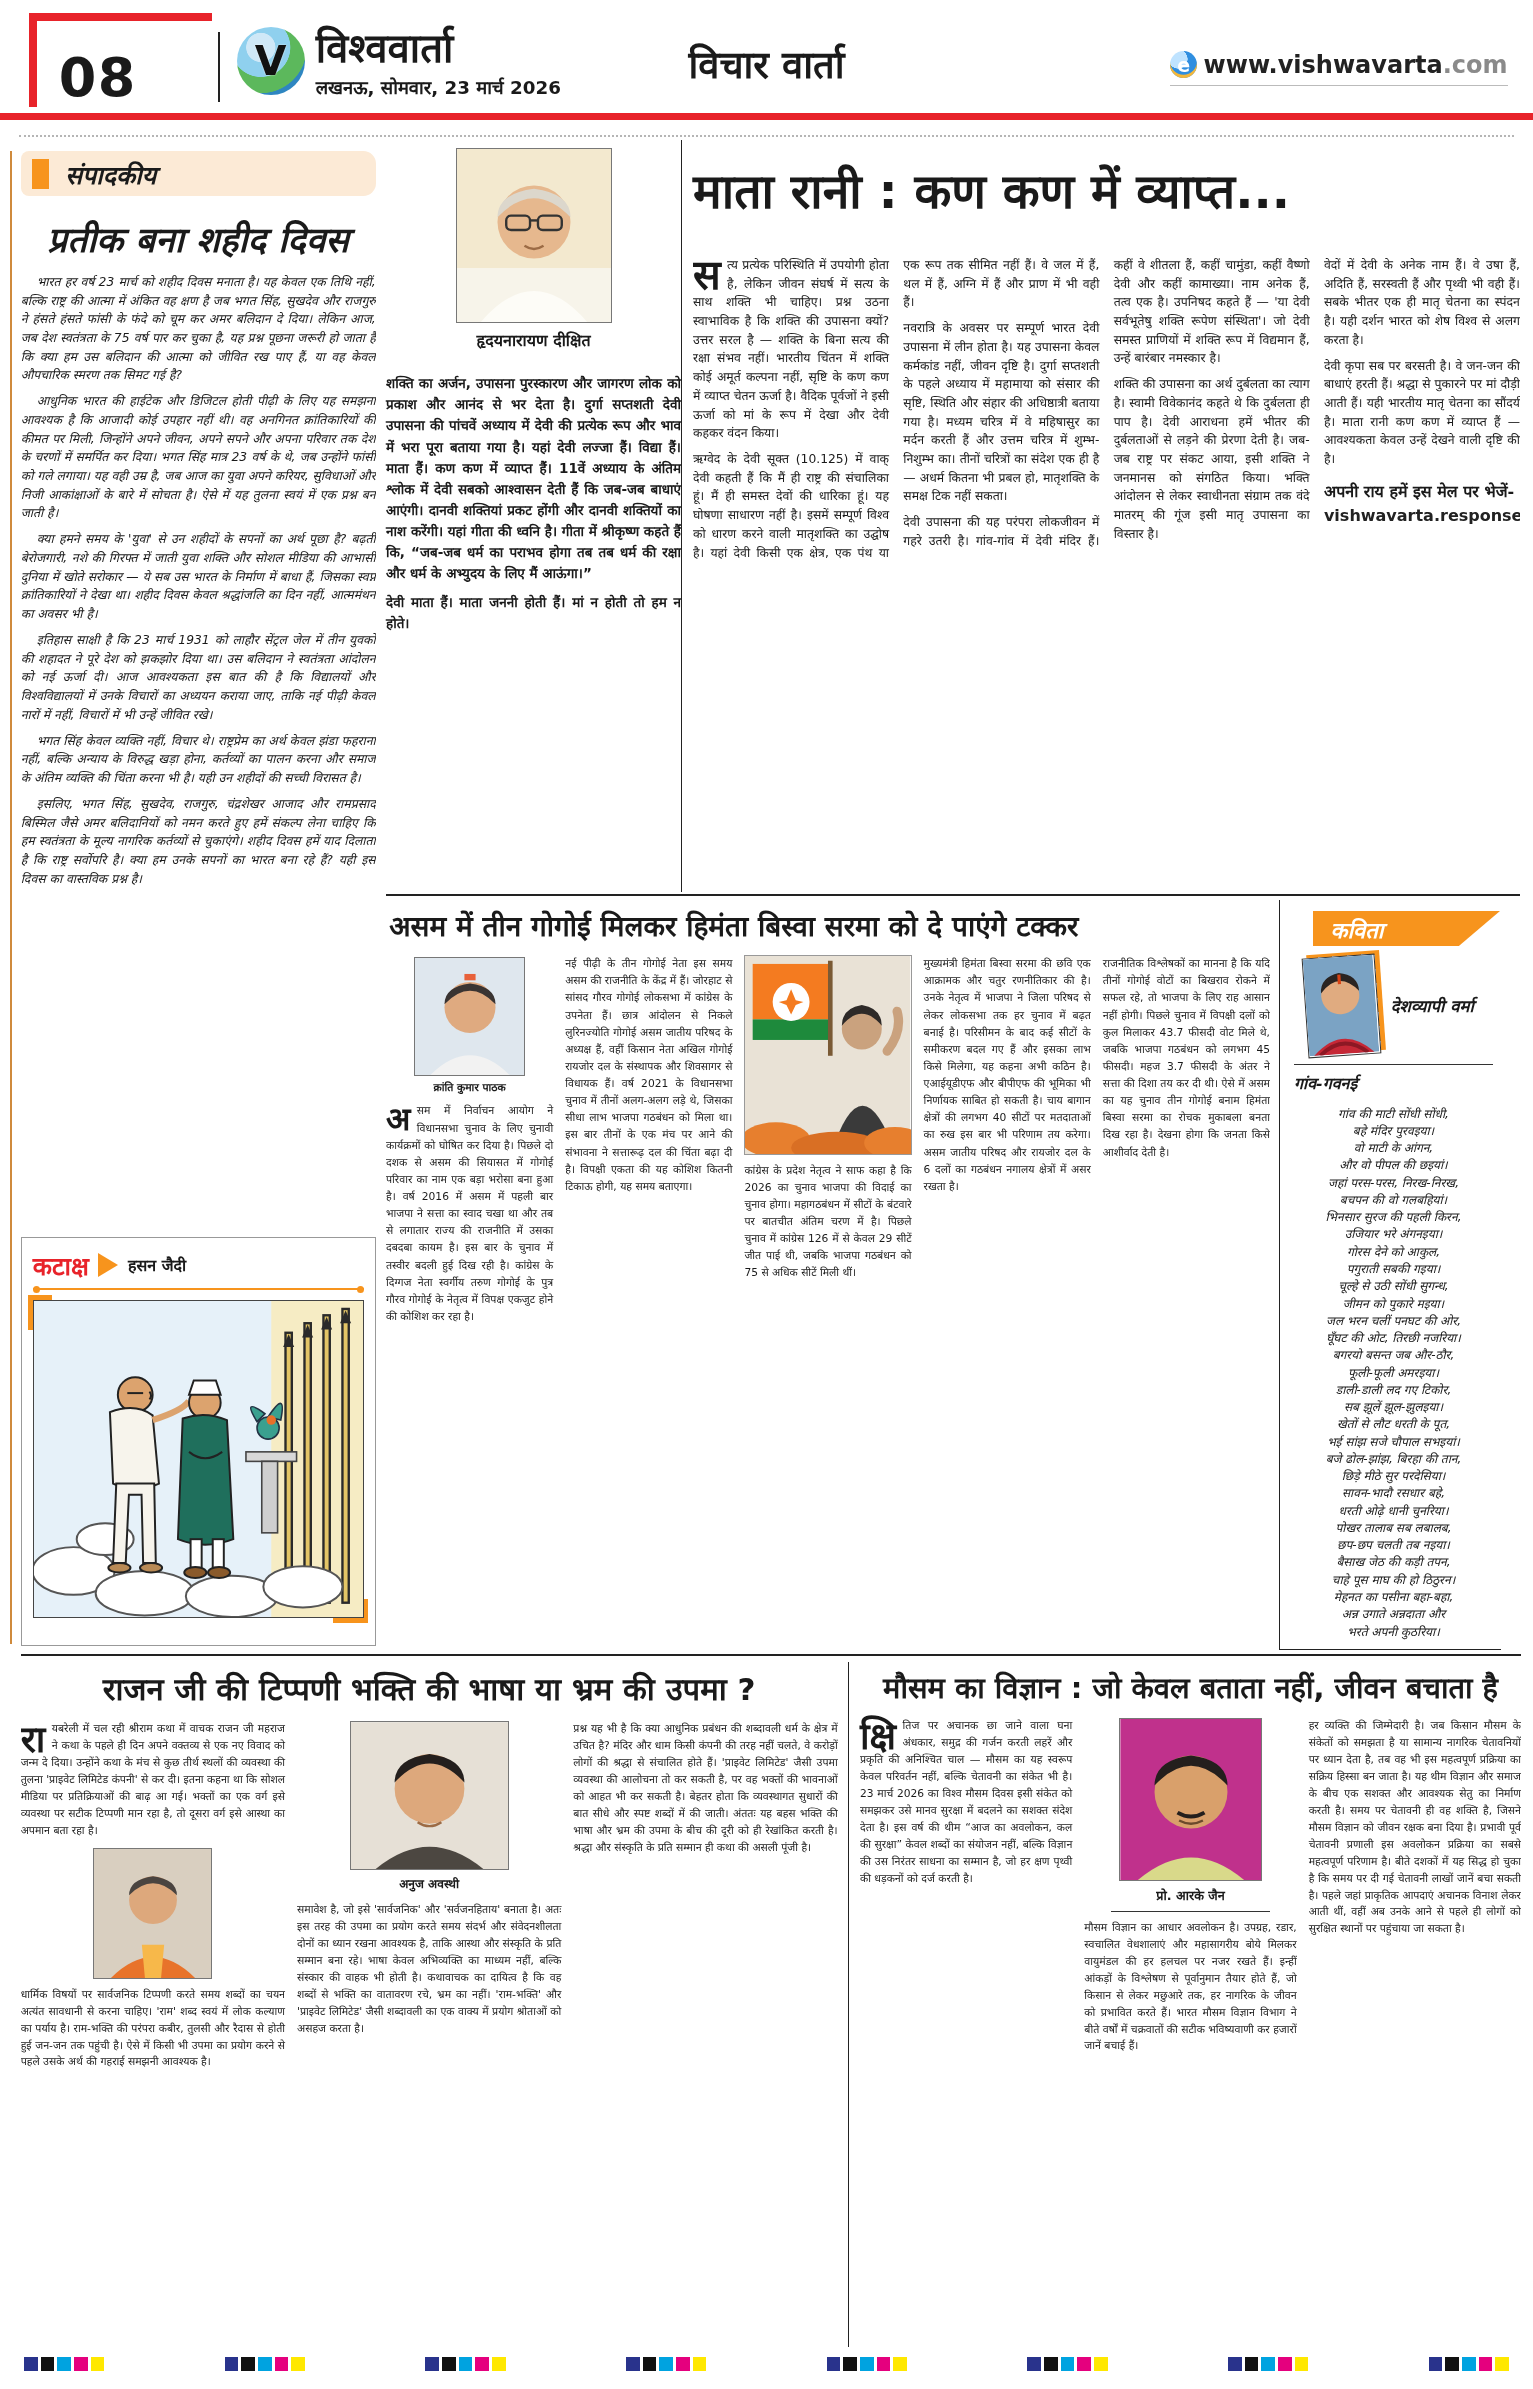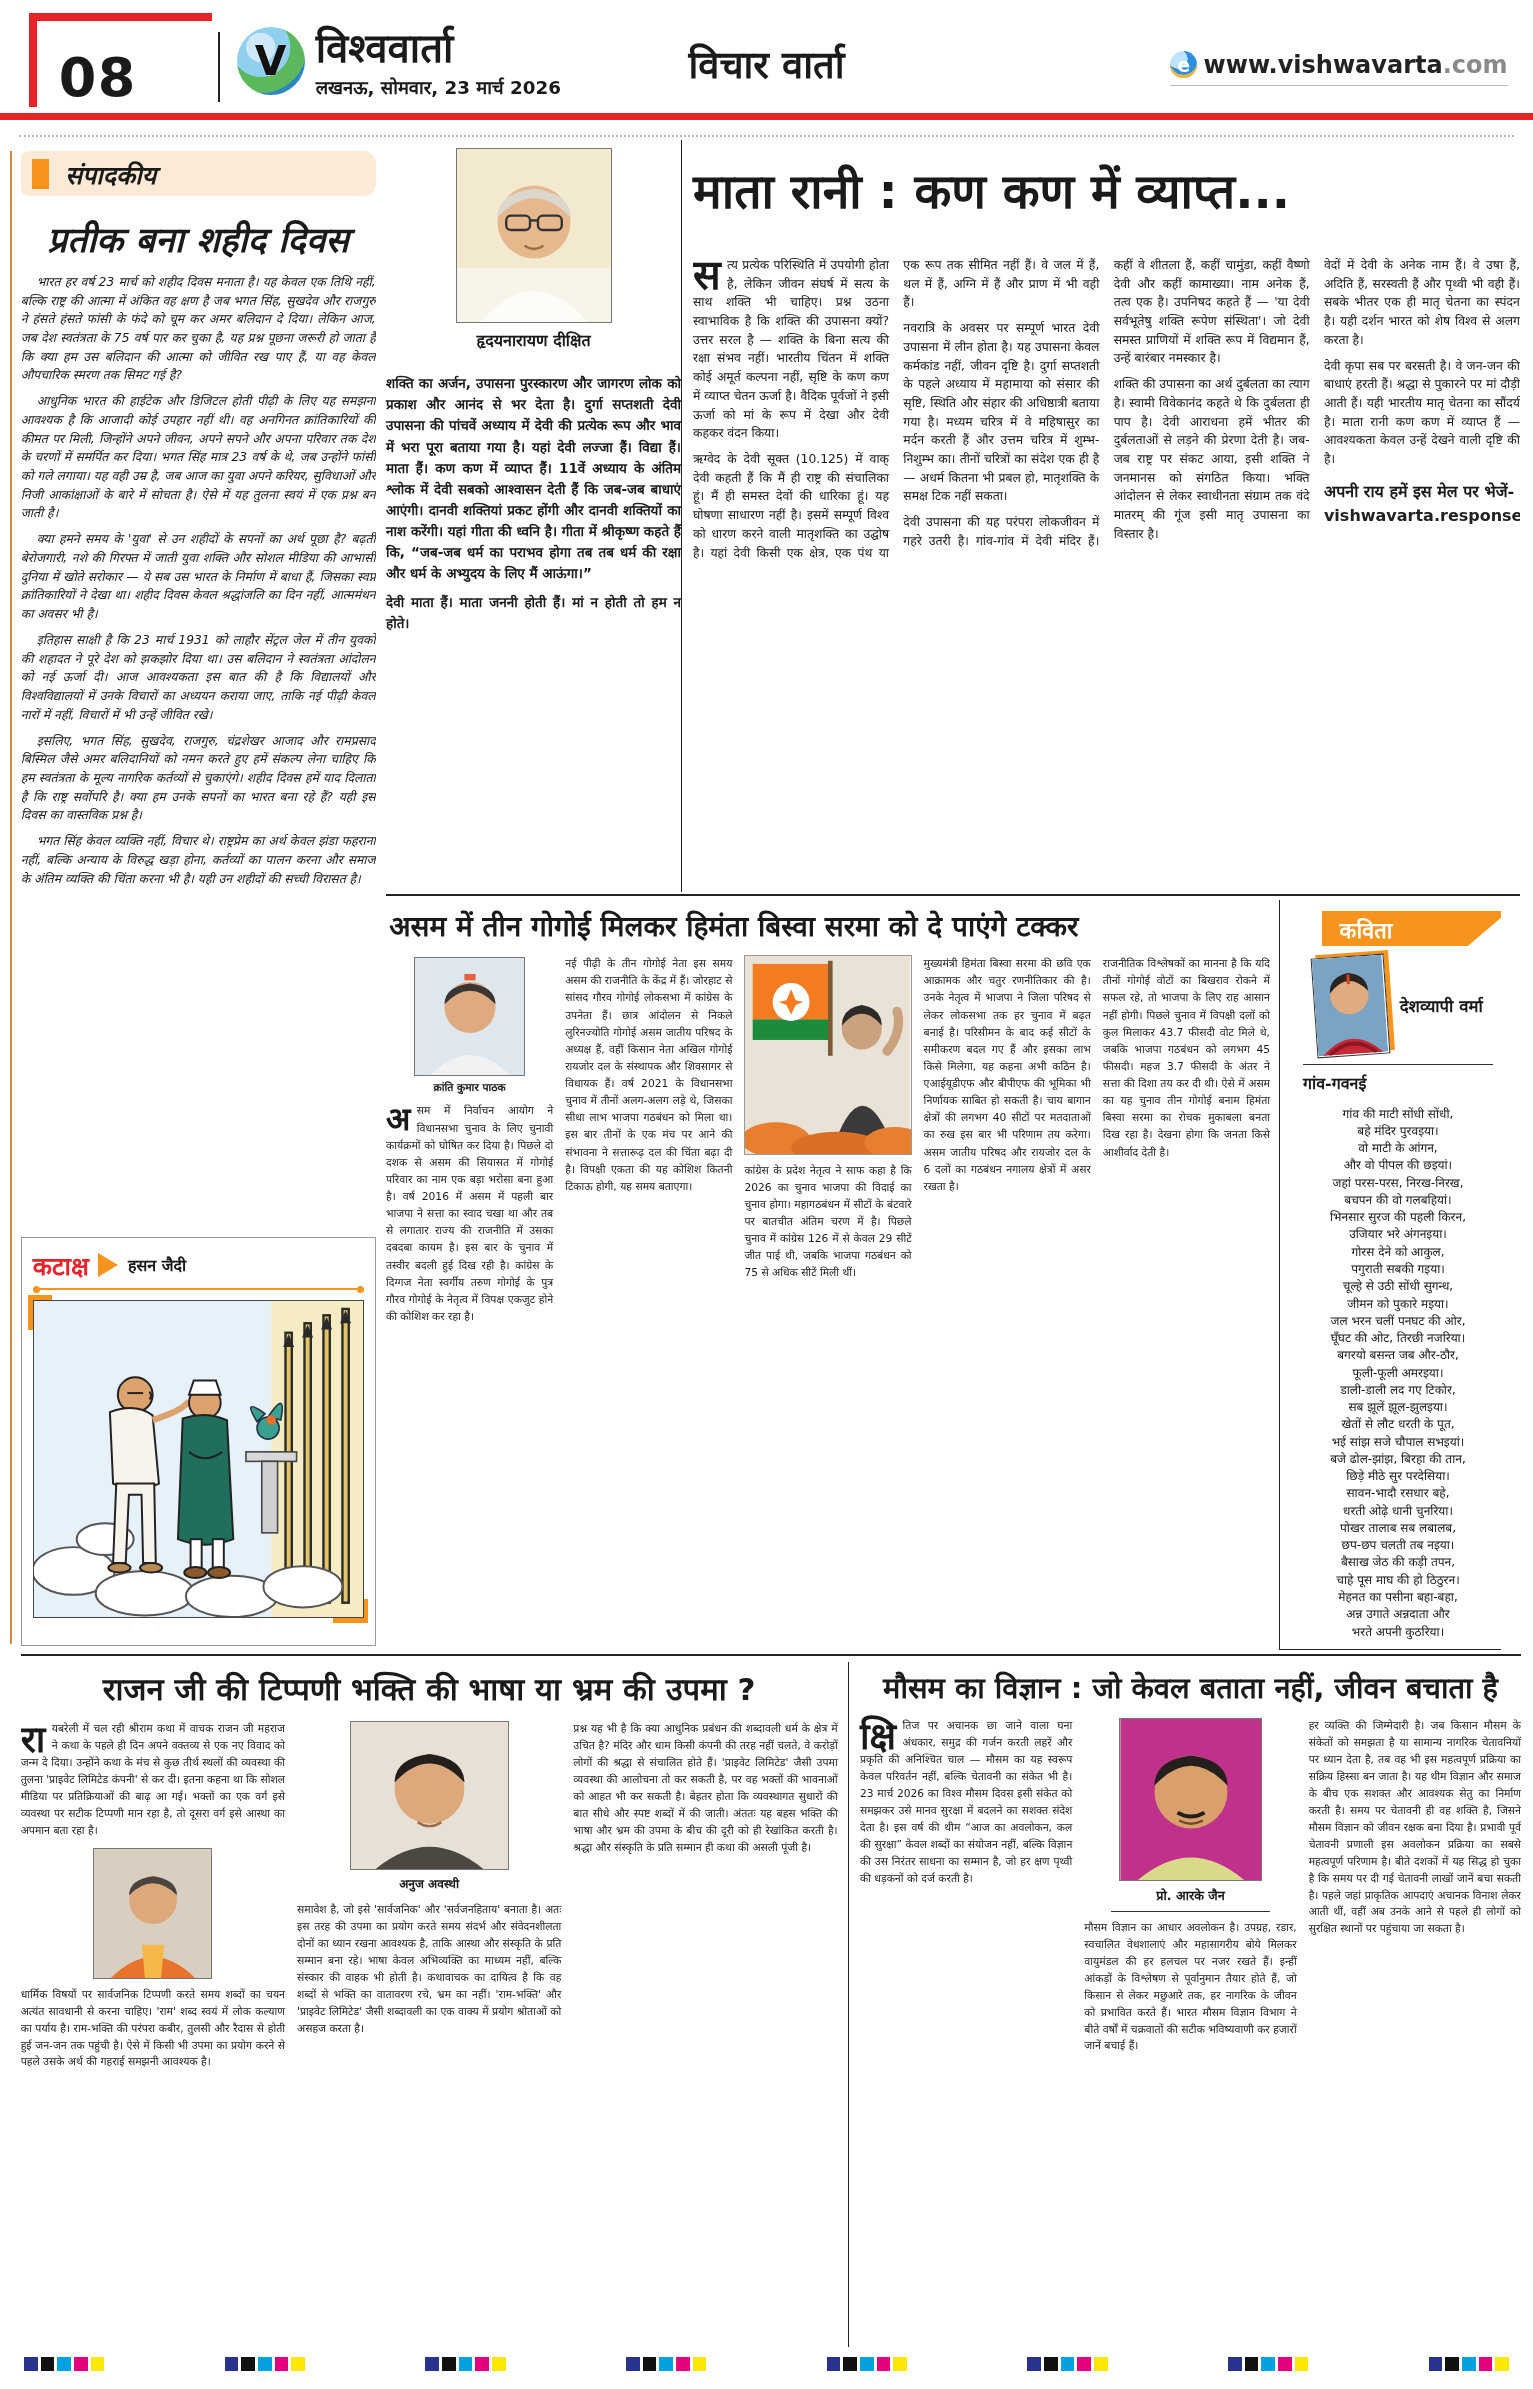--- a/index.html
+++ b/index.html
@@ -56,21 +56,21 @@
   
   .assam { position:absolute; left:386px; top:903px; width:884px; height:744px; overflow:hidden; }
   .assam-headline { font-size:28px; font-weight:bold; white-space:nowrap; margin:3.2px 0 11px 3.2px; }
   .cols { display:flex; gap:12px; }
   .col { flex:1; font-size:10.7px; line-height:1.6; }
   .asm-photo { width:111px; height:119px; margin:1.6px auto 3.2px; }
   .asm-caption { font-size:10.7px; margin-bottom:6.4px; }
   .bjp-img { width:100%; height:200px; margin-bottom:6.4px; border:0.8px solid #999; }
 
   
-  .poembox { position:absolute; left:1279px; top:900px; width:222px; height:750px; border-left:1.6px solid #222; border-bottom:1.6px solid #222; padding:11px 8px 0 23px; overflow:hidden; }
+  .poembox { position:absolute; left:1279px; top:900px; width:222px; height:750px; border-left:1.6px solid #222; border-bottom:1.6px solid #222; padding:11px 8px 0 14px; overflow:hidden;font-style:italic; }
   .poem-banner { width:187px; height:35px; margin-left:19px; background:#f7941d; clip-path:polygon(0 0,100% 0,78% 100%,0 100%); display:flex; align-items:center; }
   .poem-banner span { color:#fff; font-size:22px; font-weight:bold; margin-left:17.5px; }
   .poet-row { display:flex; align-items:center; gap:12.7px; margin-top:6.4px; height:107px; }
   .poet-photo { width:73px; height:100px; transform:rotate(-4deg); border:1.6px solid #333; margin-left:11px; box-shadow:4.8px -3.2px 0 #f7941d; }
   .poet-name { font-size:16.7px; font-weight:bold; }
   .poem-rule { border-top:1.6px solid #333; margin:4.8px 0 6.4px; }
   .poem-title { font-size:16px; font-weight:bold; text-align:left; margin-bottom:12px; }
   .poem-lines { font-size:12px; line-height:1.44; text-align:center; }
 
   
@@ -137,22 +137,22 @@
     <div class="edit-label">
       <div class="edit-sq"></div>
       <div class="edit-label-txt">संपादकीय</div>
     </div>
     <div class="edit-headline">प्रतीक बना शहीद दिवस</div>
     <div class="edit-body jtxt">
         <span class="para">भारत हर वर्ष 23 मार्च को शहीद दिवस मनाता है। यह केवल एक तिथि नहीं, बल्कि राष्ट्र की आत्मा में अंकित वह क्षण है जब भगत सिंह, सुखदेव और राजगुरु ने हंसते हंसते फांसी के फंदे को चूम कर अमर बलिदान दे दिया। लेकिन आज, जब देश स्वतंत्रता के 75 वर्ष पार कर चुका है, यह प्रश्न पूछना जरूरी हो जाता है कि क्या हम उस बलिदान की आत्मा को जीवित रख पाए हैं, या वह केवल औपचारिक स्मरण तक सिमट गई है?</span>
         <span class="para">आधुनिक भारत की हाईटेक और डिजिटल होती पीढ़ी के लिए यह समझना आवश्यक है कि आजादी कोई उपहार नहीं थी। वह अनगिनत क्रांतिकारियों की कीमत पर मिली, जिन्होंने अपने जीवन, अपने सपने और अपना परिवार तक देश के चरणों में समर्पित कर दिया। भगत सिंह मात्र 23 वर्ष के थे, जब उन्होंने फांसी को गले लगाया। यह वही उम्र है, जब आज का युवा अपने करियर, सुविधाओं और निजी आकांक्षाओं के बारे में सोचता है। ऐसे में यह तुलना स्वयं में एक प्रश्न बन जाती है।</span>
         <span class="para">क्या हमने समय के 'युवा' से उन शहीदों के सपनों का अर्थ पूछा है? बढ़ती बेरोजगारी, नशे की गिरफ्त में जाती युवा शक्ति और सोशल मीडिया की आभासी दुनिया में खोते सरोकार — ये सब उस भारत के निर्माण में बाधा हैं, जिसका स्वप्न क्रांतिकारियों ने देखा था। शहीद दिवस केवल श्रद्धांजलि का दिन नहीं, आत्ममंथन का अवसर भी है।</span>
         <span class="para">इतिहास साक्षी है कि 23 मार्च 1931 को लाहौर सेंट्रल जेल में तीन युवकों की शहादत ने पूरे देश को झकझोर दिया था। उस बलिदान ने स्वतंत्रता आंदोलन को नई ऊर्जा दी। आज आवश्यकता इस बात की है कि विद्यालयों और विश्वविद्यालयों में उनके विचारों का अध्ययन कराया जाए, ताकि नई पीढ़ी केवल नारों में नहीं, विचारों में भी उन्हें जीवित रखे।</span>
+        <span class="para">भगत सिंह केवल व्यक्ति नहीं, विचार थे। राष्ट्रप्रेम का अर्थ केवल झंडा फहराना नहीं, बल्कि अन्याय के विरुद्ध खड़ा होना, कर्तव्यों का पालन करना और समाज के अंतिम व्यक्ति की चिंता करना भी है। यही उन शहीदों की सच्ची विरासत है।</span>
         <span class="para">इसलिए, भगत सिंह, सुखदेव, राजगुरु, चंद्रशेखर आजाद और रामप्रसाद बिस्मिल जैसे अमर बलिदानियों को नमन करते हुए हमें संकल्प लेना चाहिए कि हम स्वतंत्रता के मूल्य नागरिक कर्तव्यों से चुकाएंगे। शहीद दिवस हमें याद दिलाता है कि राष्ट्र सर्वोपरि है। क्या हम उनके सपनों का भारत बना रहे हैं? यही इस दिवस का वास्तविक प्रश्न है।</span>
-        <span class="para">भगत सिंह केवल व्यक्ति नहीं, विचार थे। राष्ट्रप्रेम का अर्थ केवल झंडा फहराना नहीं, बल्कि अन्याय के विरुद्ध खड़ा होना, कर्तव्यों का पालन करना और समाज के अंतिम व्यक्ति की चिंता करना भी है। यही उन शहीदों की सच्ची विरासत है।</span>
       </div>
   </div>
 
   <div class="author-col">
     <div class="author-photo photo-frame">
       <svg width="154" height="173" viewBox="0 0 194 218">
         <rect width="194" height="218" fill="#f3e9cf"></rect>
         <rect x="0" y="150" width="194" height="68" fill="#f7f4ea"></rect>
         <path d="M30 218 Q97 140 164 218 Z" fill="#fdfcf7"></path>
         <circle cx="97" cy="92" r="46" fill="#e6b88e"></circle>

